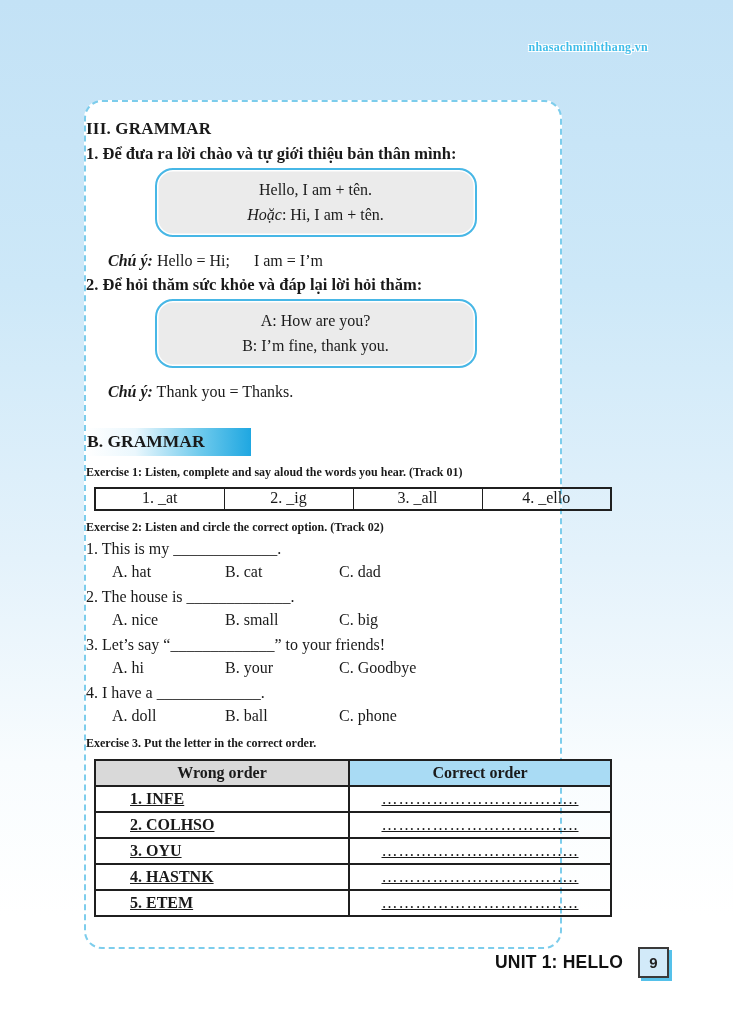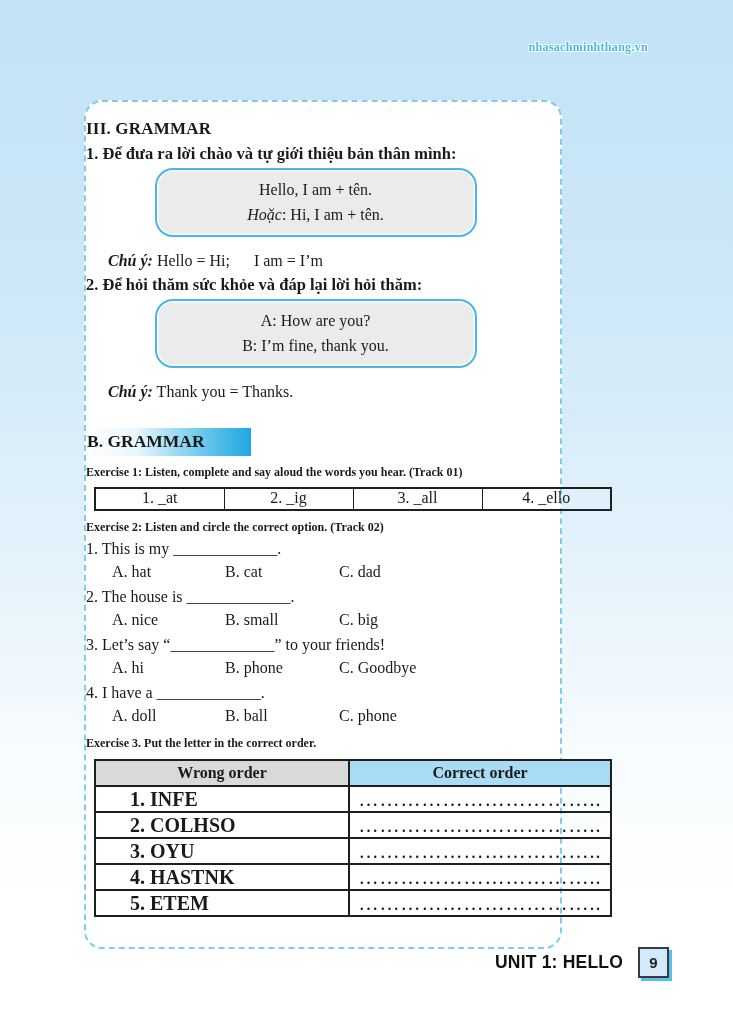--- a/index.html
+++ b/index.html
@@ -61,21 +61,21 @@
   .q-options { display: flex; margin: 1px 0 0 26px; font-size: 16px; line-height: 22px; }
   .q-options .opt-a { width: 113px; }
   .q-options .opt-b { width: 114px; }
   .t2 { width: 518px; margin: 8px 0 0 8px; border: 2px solid #1f1f1f; }
   .t2 th {
     border: 2px solid #1f1f1f; font-size: 16px; font-weight: bold;
     height: 26px; text-align: center;
   }
   .t2 th.col-wrong { background: #d9d9d9; width: 254px; }
   .t2 th.col-correct { background: #a9dbf4; }
-  .t2 td { border: 2px solid #1f1f1f; font-size: 20px; height: 26px; }
+  .t2 td { border: 2px solid #1f1f1f; font-size: 16px; height: 26px; text-decoration: underline; }
   .t2 td.cell-wrong { font-weight: bold; padding-left: 34px; }
   .t2 td.cell-correct { text-align: center; letter-spacing: 1px; }
   .footer {
     position: absolute; top: 947px; right: 64px;
     display: flex; align-items: center; gap: 15px;
     font-family: "Liberation Sans", "DejaVu Sans", sans-serif;
   }
   .footer .unit { font-size: 17.5px; font-weight: bold; color: #111; letter-spacing: 0.2px; }
   .footer .pagebox {
     display: flex; align-items: center; justify-content: center;
@@ -142,21 +142,21 @@
     <div class="q-prompt">2. The house is _____________.</div>
     <div class="q-options">
       <span class="opt-a">A. nice</span>
       <span class="opt-b">B. small</span>
       <span class="opt-c">C. big</span>
     </div>
 
     <div class="q-prompt">3. Let’s say “_____________” to your friends!</div>
     <div class="q-options">
       <span class="opt-a">A. hi</span>
-      <span class="opt-b">B. phone</span>
+      <span class="opt-b">B. your</span>
       <span class="opt-c">C. Goodbye</span>
     </div>
 
     <div class="q-prompt">4. I have a _____________.</div>
     <div class="q-options">
       <span class="opt-a">A. doll</span>
       <span class="opt-b">B. ball</span>
       <span class="opt-c">C. phone</span>
     </div>
 

